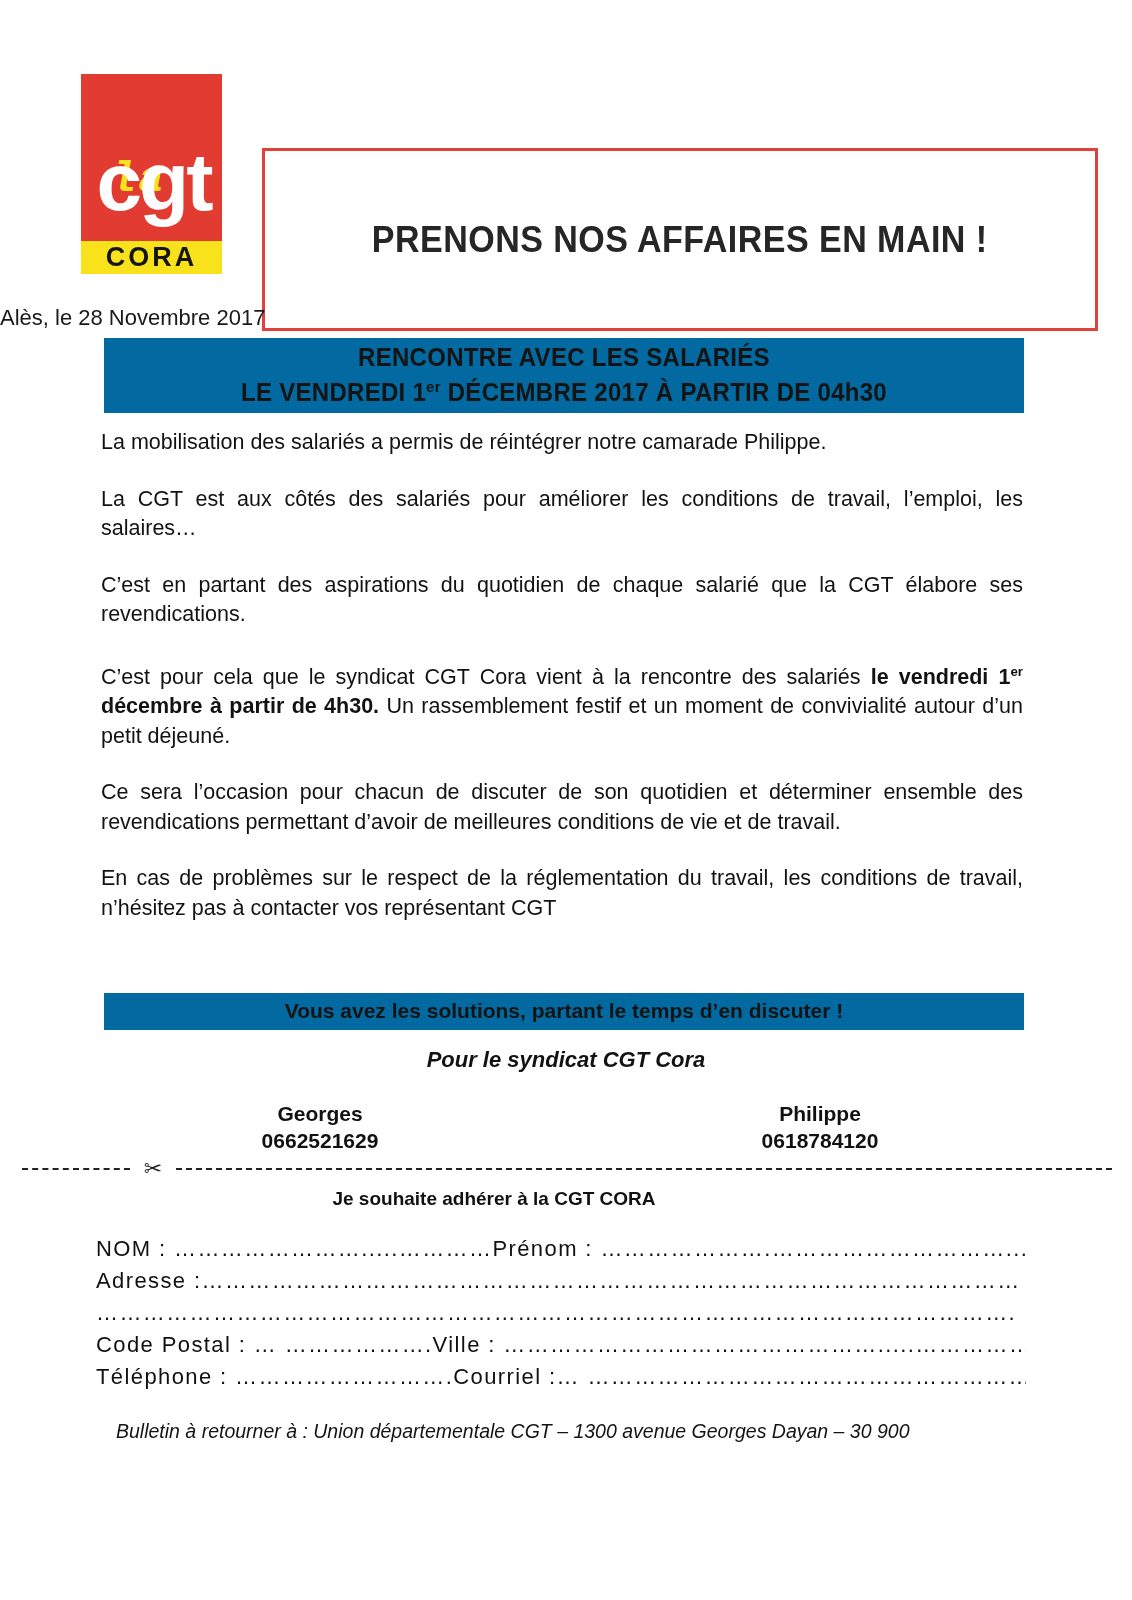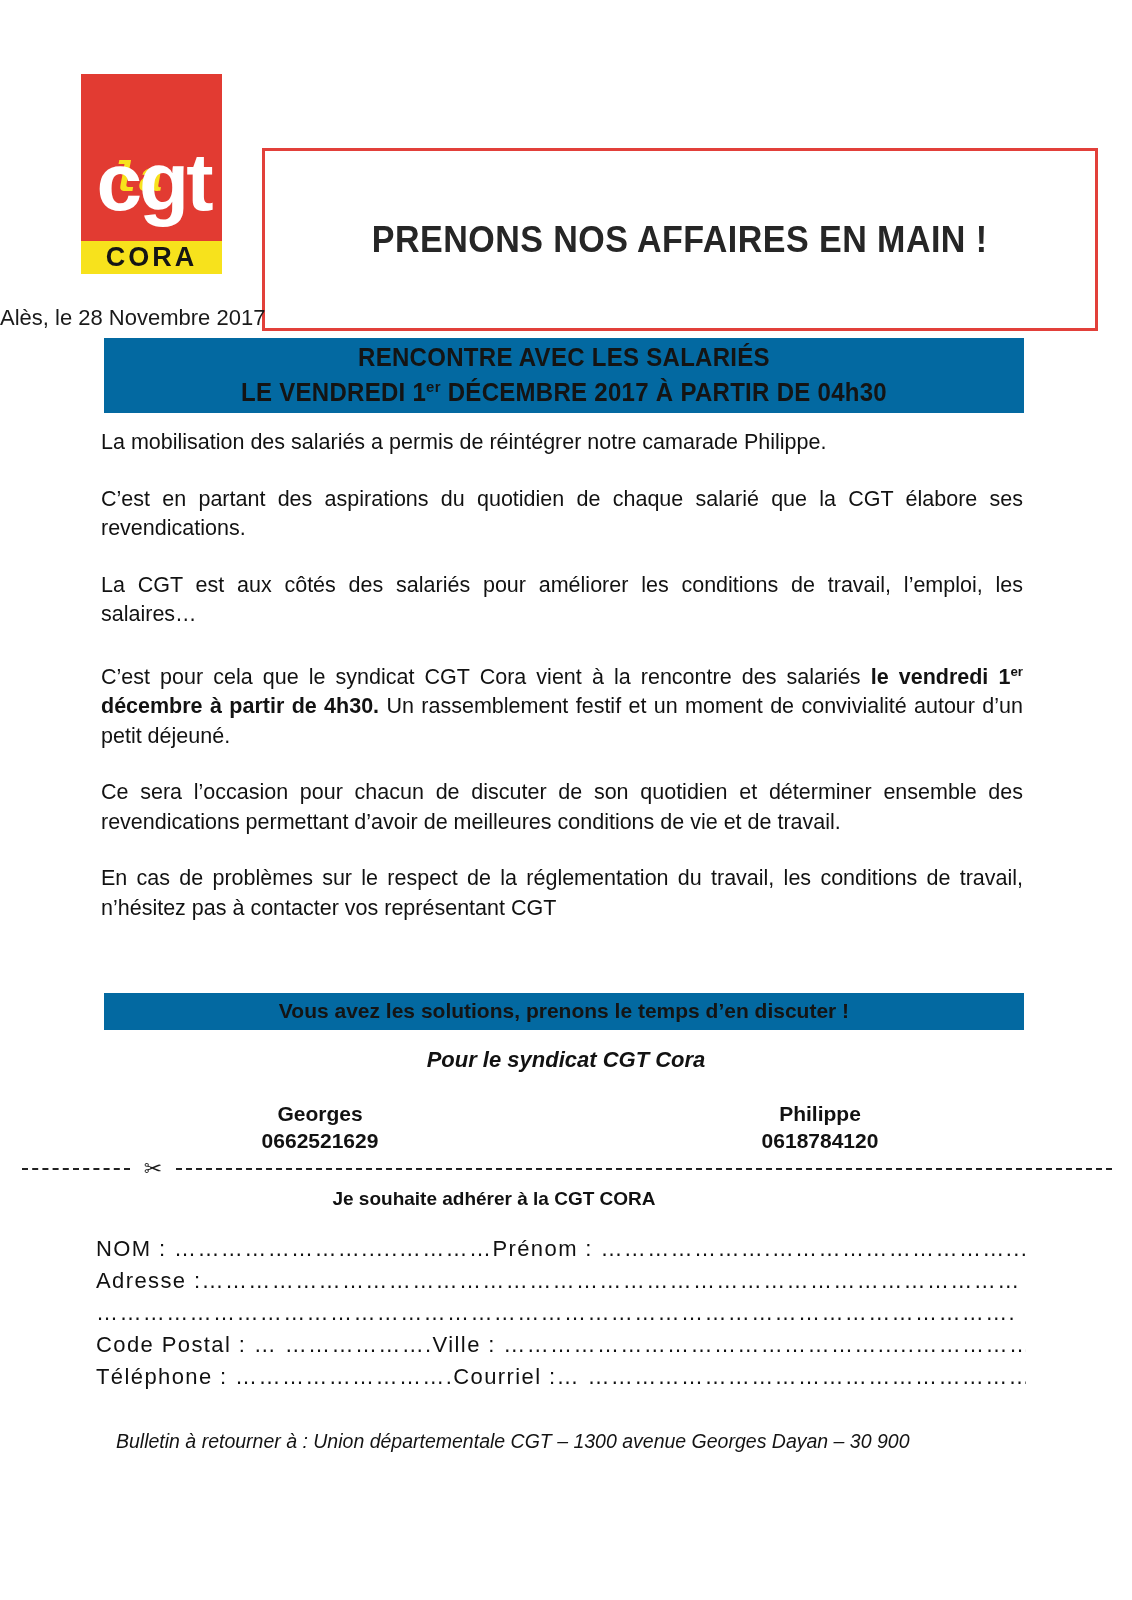--- a/index.html
+++ b/index.html
@@ -254,21 +254,20 @@
   
   .footer {
     position: absolute;
     left: 100px;
     top: 1418px;
     width: 930px;
     font-size: 19.5px;
     line-height: 26px;
     font-style: italic;
     color: #131313;
-    margin-top: 10px;
   }
   .footer .findent { text-indent: 16px; }
 </style>
 </head>
 <body>
 
 <div class="header">
 
   <div class="logo">
     <div class="logo-red"></div>
@@ -287,31 +286,31 @@
 <div class="date-line">Alès, le 28 Novembre 2017</div>
 
 <div class="pink-banner" id="banner-main">
   <span class="bl">RENCONTRE AVEC LES SALARIÉS</span>
   <span class="bl"><span>LE VENDREDI 1</span><sup class="ord">er</sup><span> DÉCEMBRE 2017 À PARTIR DE 04h30</span></span>
 </div>
 
 <div class="body-text">
 
   <p class="para">La mobilisation des salariés a permis de réintégrer notre camarade Philippe.</p>
+  <p class="para">La CGT est aux côtés des salariés pour améliorer les conditions de travail, l’emploi, les salaires…</p>
   <p class="para">C’est en partant des aspirations du quotidien de chaque salarié que la CGT élabore ses revendications.</p>
-  <p class="para">La CGT est aux côtés des salariés pour améliorer les conditions de travail, l’emploi, les salaires…</p>
 
   <p class="para"><span>C’est pour cela que le syndicat CGT Cora vient à la rencontre des salariés </span><b><span>le vendredi 1</span><sup class="ord">er</sup><span> décembre à partir de 4h30.</span></b><span> Un rassemblement festif et un moment de convivialité autour d’un petit déjeuné.</span></p>
 
   <p class="para">Ce sera l’occasion pour chacun de discuter de son quotidien et déterminer ensemble des revendications permettant d’avoir de meilleures conditions de vie et de travail.</p>
   <p class="para">En cas de problèmes sur le respect de la réglementation du travail, les conditions de travail, n’hésitez pas à contacter vos représentant CGT</p>
 
 </div>
 
-<div class="pink-banner" id="banner-solutions">Vous avez les solutions, prenons le temps d’en discuter !</div>
+<div class="pink-banner" id="banner-solutions">Vous avez les solutions, partant le temps d’en discuter !</div>
 
 <div class="sig-title">Pour le syndicat CGT Cora</div>
 
 <div class="sig-row">
   <div class="sig-person">
     <div>Georges</div>
     <div>0662521629</div>
   </div>
   <div class="sig-person">
     <div>Philippe</div>

